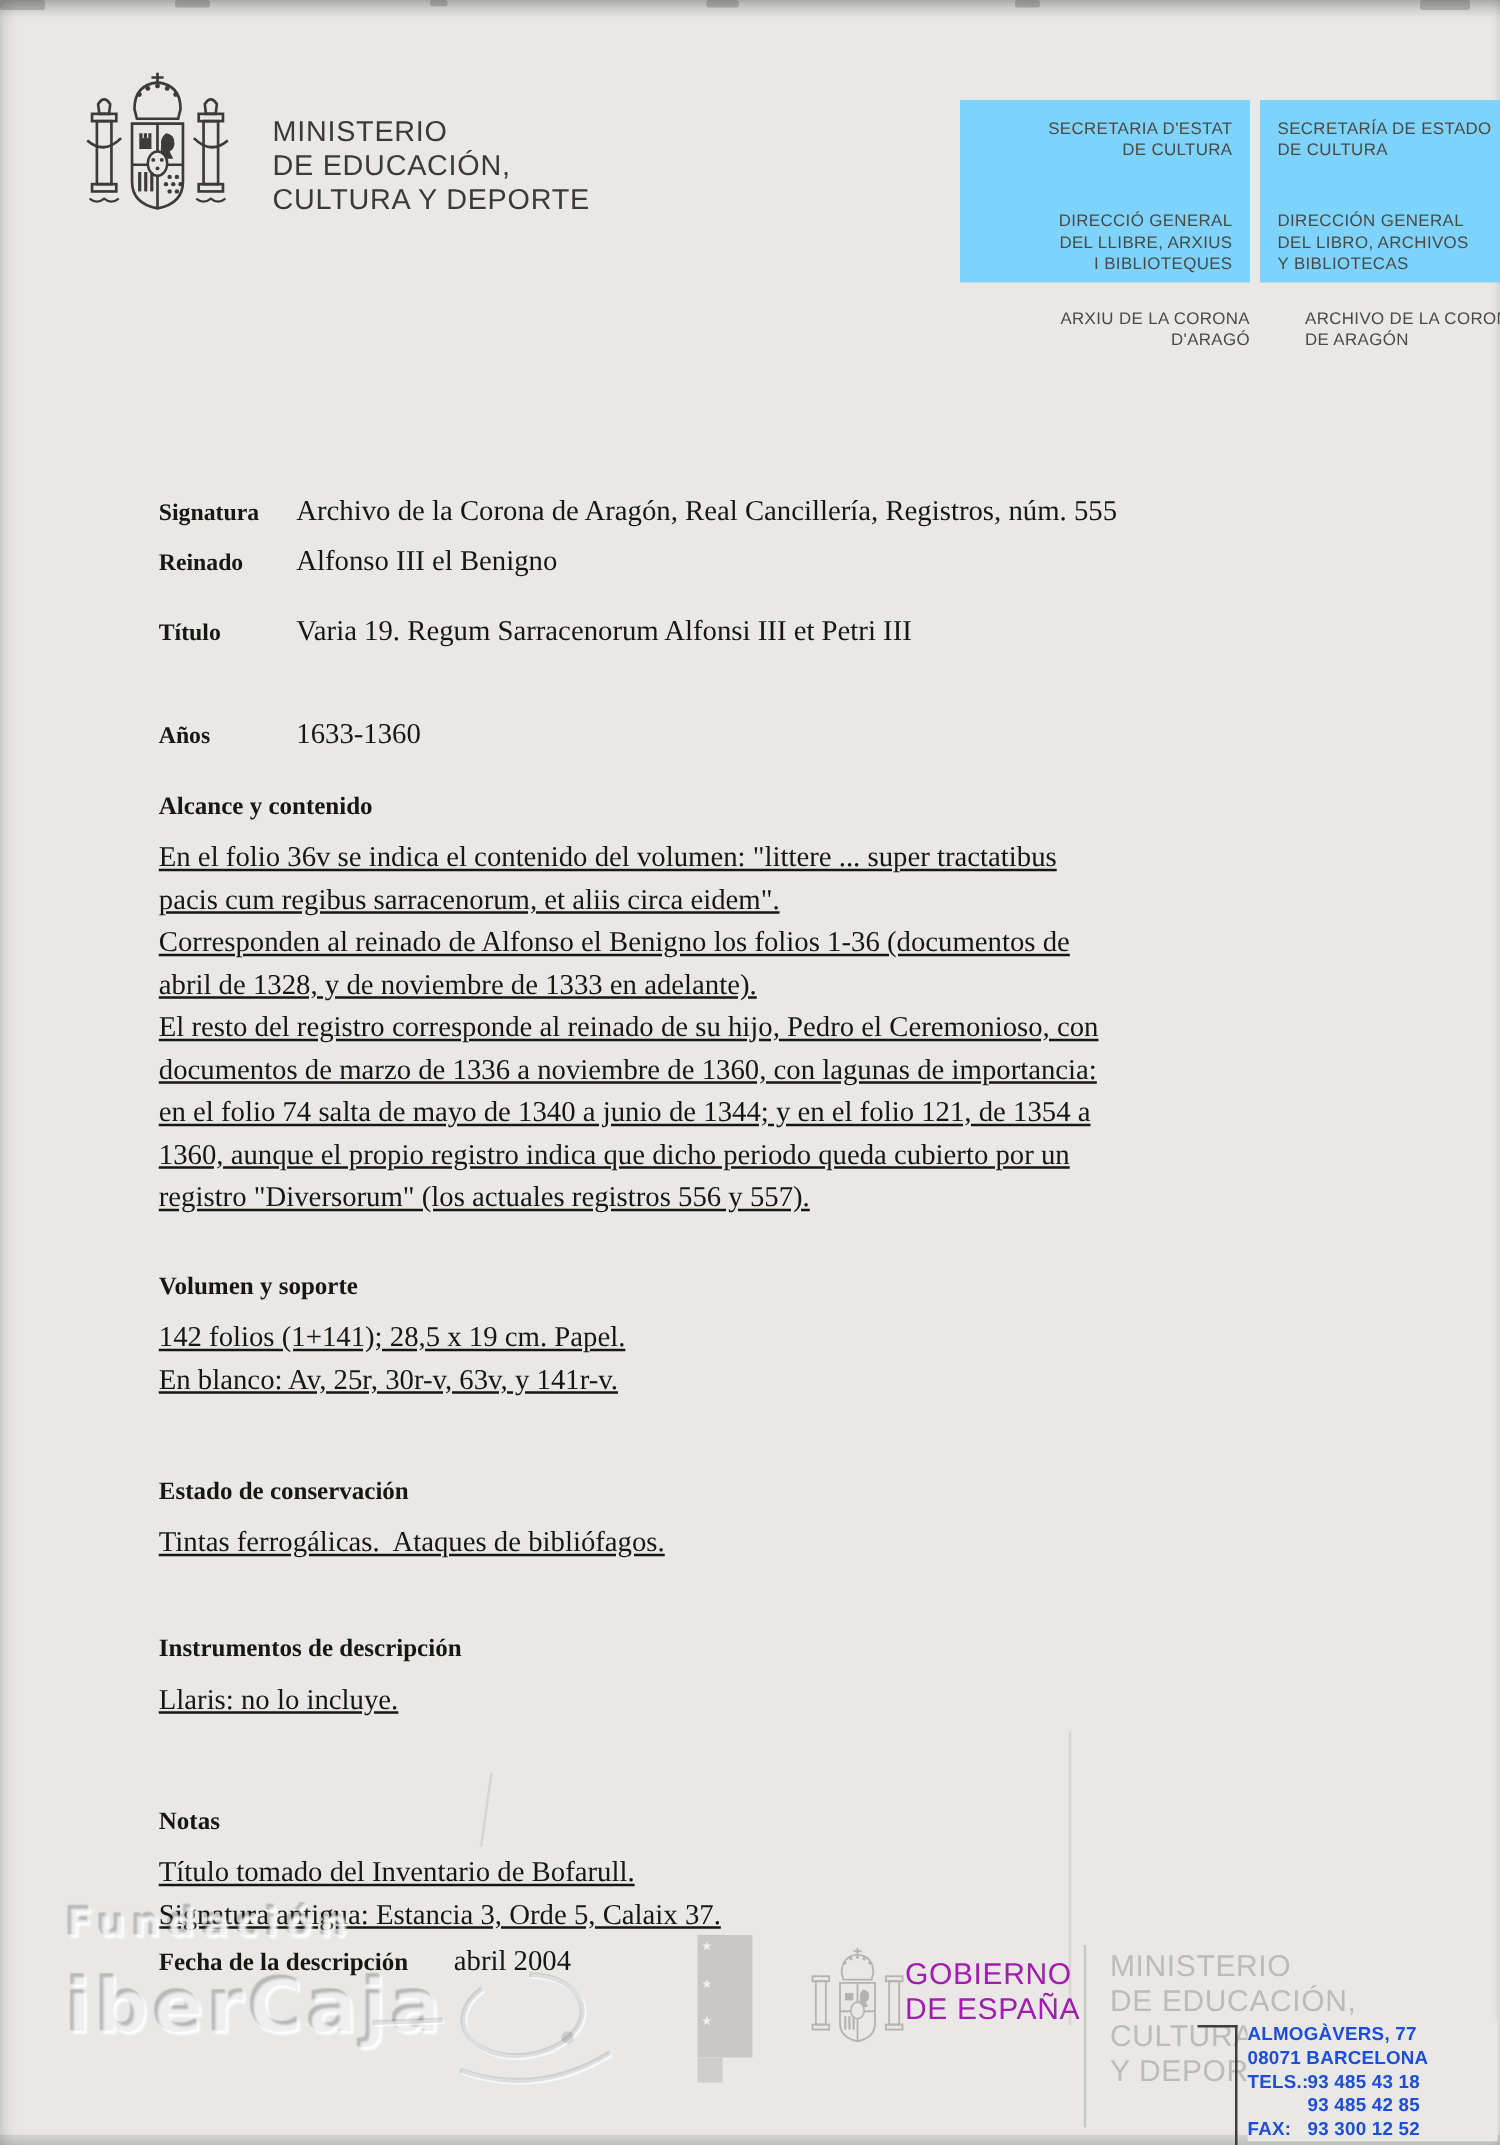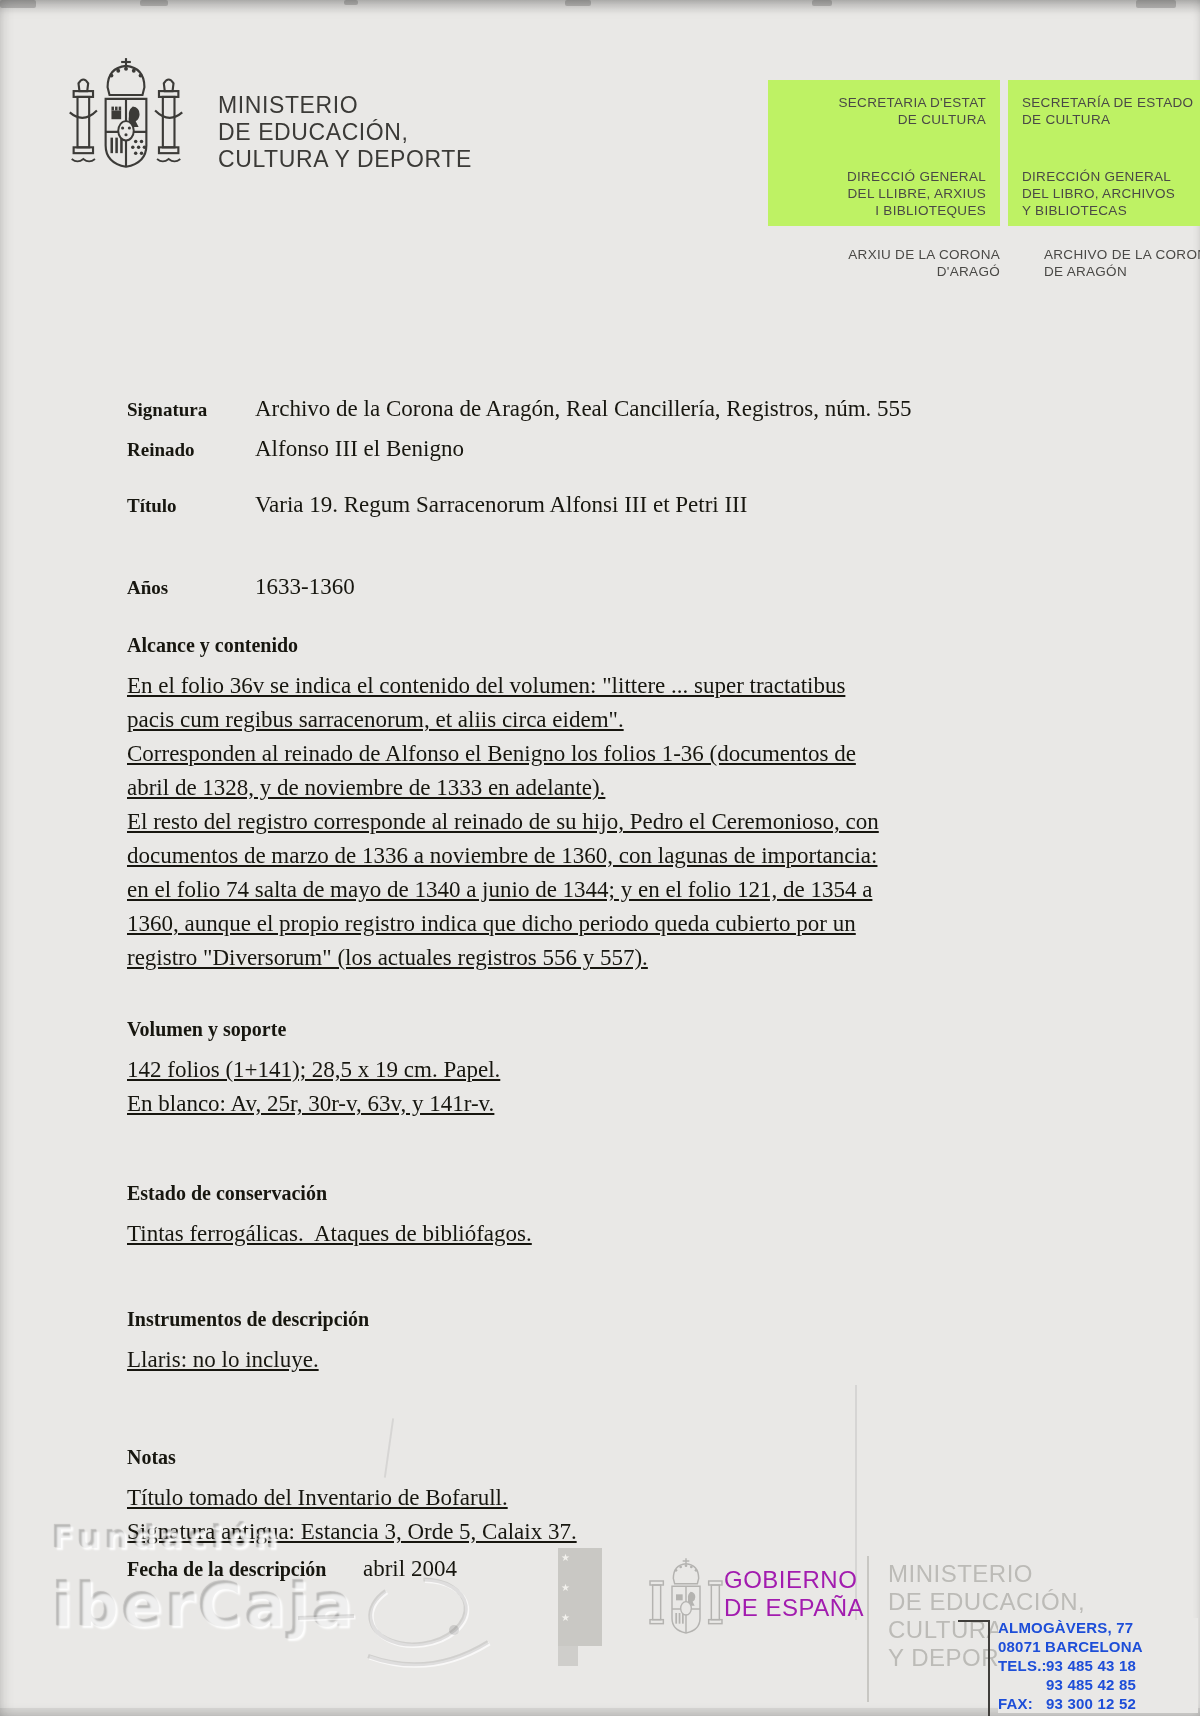--- a/index.html
+++ b/index.html
@@ -12,31 +12,31 @@
                inset 0 -10px 12px -8px rgba(0,0,0,.16);
     font-family:"Liberation Serif", serif;color:#17160f;
   }
   .abs{position:absolute;}
   .smudge{position:absolute;top:0;height:6px;background:rgba(20,20,18,.20);border-radius:2px;}
   .crease{position:absolute;background:rgba(0,0,0,.08);}
   
   .crest{position:absolute;left:62px;top:50px;width:128px;height:152px;}
   .ministry{position:absolute;left:218px;top:92px;font:23px/27px "Liberation Sans",sans-serif;
             color:#3b3a37;letter-spacing:.6px;}
-  .deptbox{position:absolute;top:80px;height:146px;background:#bef264;box-sizing:border-box;
+  .deptbox{position:absolute;top:80px;height:146px;background:#7dd3fc;box-sizing:border-box;
            font:13.5px/17px "Liberation Sans",sans-serif;color:#4a4946;letter-spacing:.3px;}
   .deptbox .grp2{margin-top:40px;}
   #box-cat{left:768px;width:232px;text-align:right;padding:14px 14px 0 0;}
   #box-esp{left:1008px;width:228px;text-align:left;padding:14px 0 0 14px;}
   .archive{position:absolute;top:246px;font:13.5px/17px "Liberation Sans",sans-serif;
            color:#4a4946;letter-spacing:.3px;}
   #arch-cat{left:768px;width:232px;text-align:right;}
   #arch-esp{left:1044px;width:192px;}
   
-  .field{position:absolute;left:127px;display:flex;align-items:baseline;gap:18px;}
+  .field{position:absolute;left:127px;display:flex;align-items:baseline;}
   .flabel{width:110px;font:bold 19px "Liberation Serif",serif;flex:none;}
   .fvalue{font:23px "Liberation Serif",serif;white-space:pre;}
   .section{position:absolute;left:127px;}
   .shead{font:bold 20px "Liberation Serif",serif;margin:0 0 12px 0;}
   .tl{font:23px/34px "Liberation Serif",serif;white-space:pre;text-decoration:underline;}
   .fecha{position:absolute;left:127px;top:1556px;display:flex;align-items:baseline;}
   .fecha .flabel2{width:236px;font:bold 20px "Liberation Serif",serif;flex:none;}
   .fecha .fvalue{font:23px "Liberation Serif",serif;}
   
   .wm{position:absolute;font-family:"DejaVu Sans",sans-serif;font-weight:bold;

